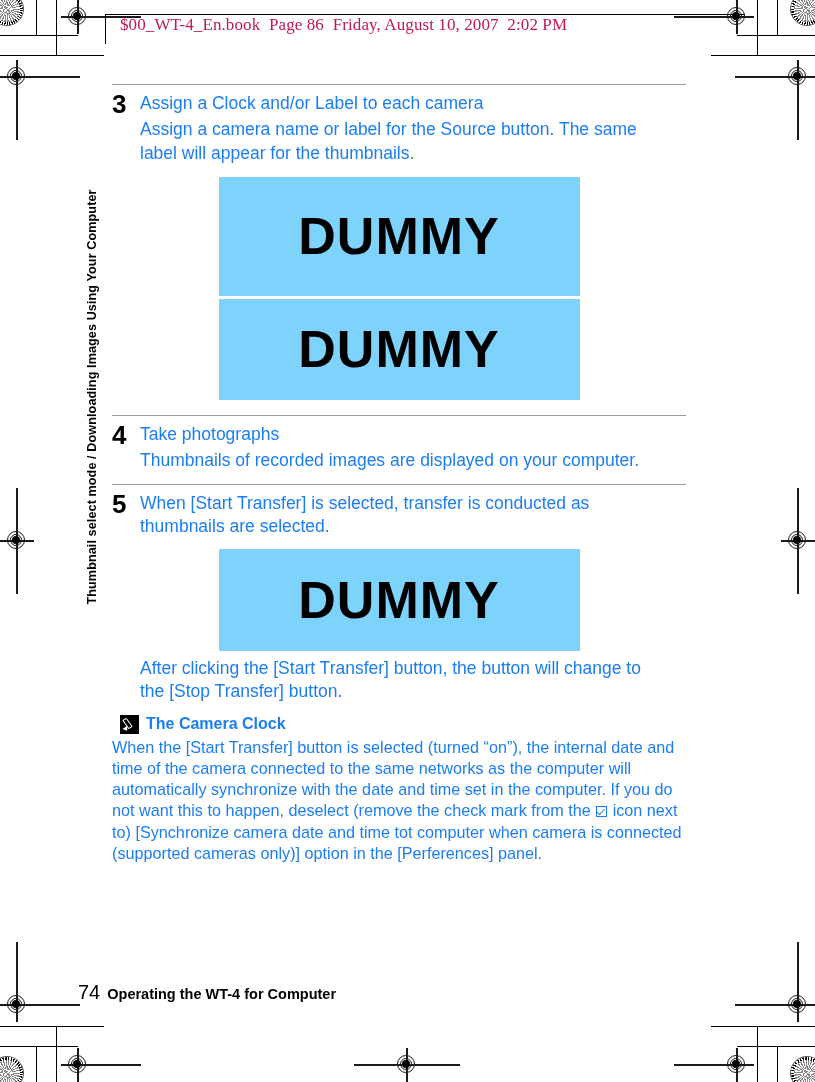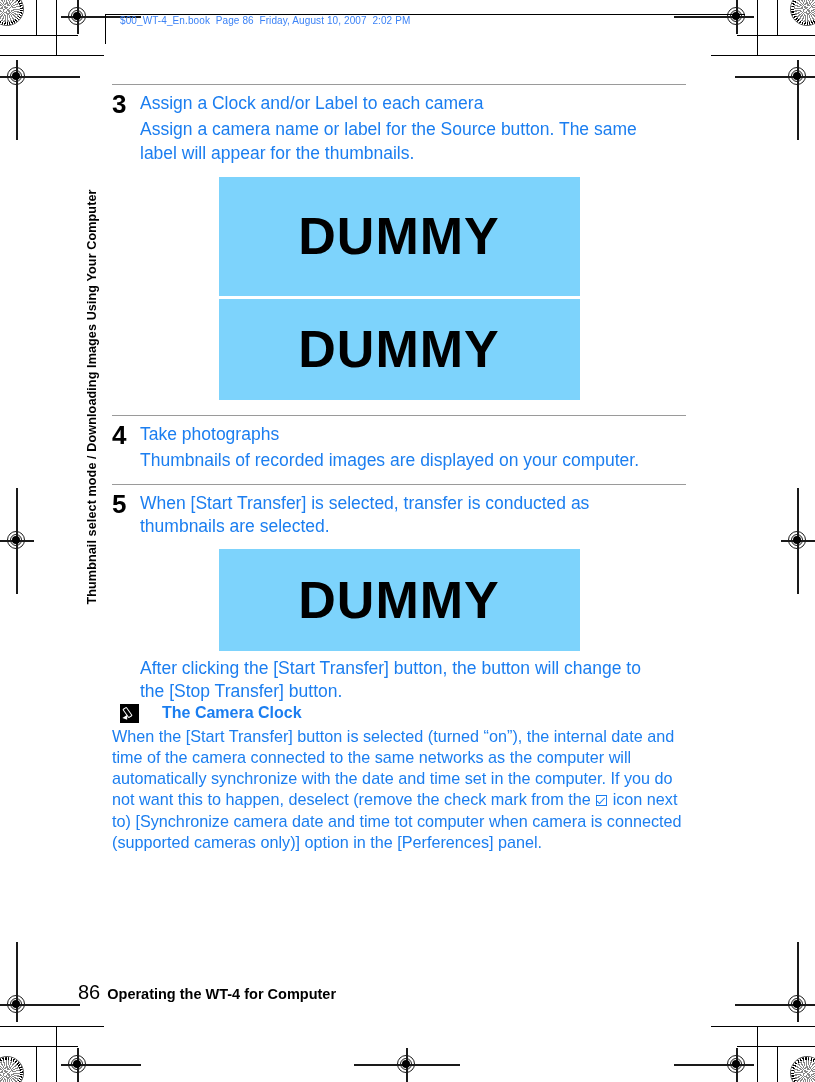--- a/index.html
+++ b/index.html
@@ -101,23 +101,23 @@
     background: #000;
   }
 
   
   .header-rule {
     position: absolute;
     background: #000;
   }
   .header-text {
     position: absolute;
-    font-family: Liberation Sans, sans-serif;
-    font-size: 10px;
-    color: #3b82f6;
+    font-family: Liberation Serif, serif;
+    font-size: 17px;
+    color: #be185d;
     white-space: pre;
     letter-spacing: 0.1px;
   }
 
   .side-tab {
     position: absolute;
     left: -118px;
     top: 390px;
     width: 420px;
     transform: rotate(-90deg);
@@ -185,21 +185,22 @@
     font-weight: bold;
     color: #000;
     letter-spacing: 1px;
     font-family: "Liberation Sans", sans-serif;
   }
   .fig-wrap { display: flex; flex-direction: column; align-items: center; }
 
   .note-head {
     display: flex;
     align-items: center;
-    gap: 23px;
+    gap: 7px;
+    margin-top: 11px;
     padding-left: 8px;
   }
   .pencil-icon {
     width: 19px;
     height: 19px;
     background: #000;
     position: relative;
     flex: 0 0 19px;
   }
   .pencil-icon .body {
@@ -448,17 +449,17 @@
         <div class="tip"></div>
       </div>
       <div class="note-title">The Camera Clock</div>
     </div>
 
     <div class="note-body"><span>When the [Start Transfer] button is selected (turned “on”), the internal date and time of the camera connected to the same networks as the computer will automatically synchronize with the date and time set in the computer. If you do not want this to happen, deselect (remove the check mark from the </span><span class="cb-inline"></span><span> icon next to) [Synchronize camera date and time tot computer when camera is connected (supported cameras only)] option in the [Perferences] panel.</span></div>
 
   </div>
 
   <div class="footer">
-    <div class="footer-num">86</div>
+    <div class="footer-num">74</div>
     <div class="footer-title">Operating the WT-4 for Computer</div>
   </div>
 
 </div>
 
 </body></html>

